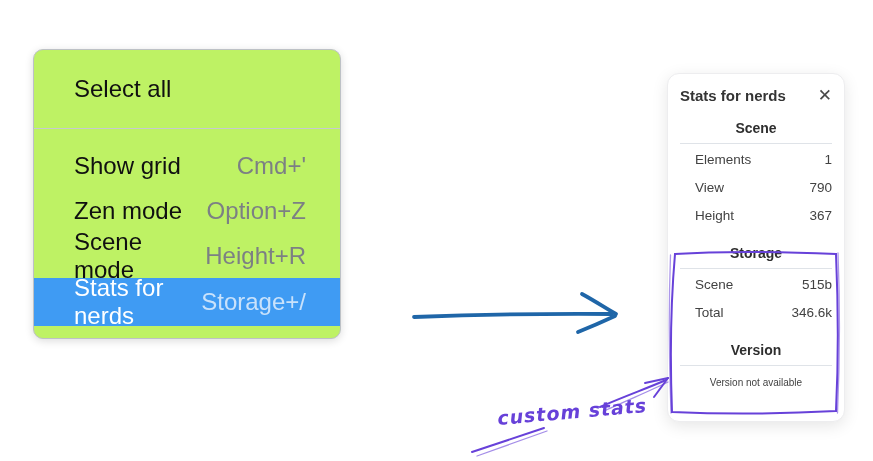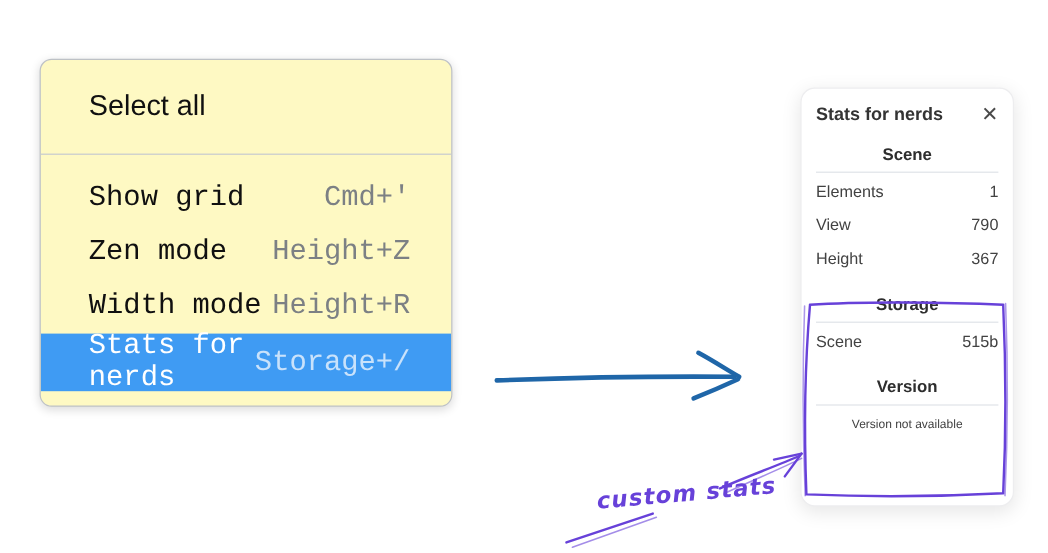--- a/index.html
+++ b/index.html
@@ -3,34 +3,34 @@
 <meta charset="utf-8">
 <style>
   html,body{margin:0;padding:0;background:#ffffff;}
   .stage{
     position:relative;width:873px;height:461px;overflow:hidden;
     font-family:"Liberation Sans", sans-serif;background:#ffffff;
   }
 
   
   .menu{
-    position:absolute;left:33px;top:49px;width:344px;
-    background:#fef9c3;border:1.5px solid #bdc1c6;border-radius:10px;
+    position:absolute;left:33px;top:49px;width:308px;
+    background:#bef264;border:1.5px solid #bdc1c6;border-radius:10px;
     overflow:hidden;box-shadow:0 2px 8px rgba(0,0,0,.14);
     box-sizing:border-box;
   }
   .menu-item{
     display:flex;justify-content:space-between;align-items:center;
     padding:0 34px 0 40px;font-size:24px;height:45px;cursor:default;
   }
   .menu-item .mi-label{color:#101010;}
   .menu-item .mi-shortcut{color:#7c8084;}
   .menu-item.item-first{height:78px;}
   .menu-divider{border-top:1.5px solid #c6cad0;height:0;}
-  .menu-group{padding:14px 0 12px 0;font-family:Liberation Mono, monospace;}
+  .menu-group{padding:14px 0 12px 0;}
   .menu-item.selected{background:#3f9bf3;height:48px;}
   .menu-item.selected .mi-label{color:#ffffff;}
   .menu-item.selected .mi-shortcut{color:#c9e2fb;}
 
   
   .panel{
     position:absolute;left:667px;top:73px;width:178px;min-height:349px;
     background:#ffffff;border:1px solid #ededef;border-radius:12px;
     box-shadow:0 4px 16px rgba(0,0,0,.10);
     box-sizing:border-box;padding:13px 10px 14px 10px;color:#3e3e3e;
@@ -39,21 +39,21 @@
   .panel-title{font-weight:bold;font-size:15px;color:#343434;}
   .panel-close{
     background:none;border:none;font-size:17px;line-height:17px;color:#4a4a4a;
     cursor:pointer;padding:0;font-family:"Liberation Sans",sans-serif;font-weight:300;
   }
   .section-header{text-align:center;font-weight:bold;font-size:14px;color:#2e2e2e;margin-top:15px;}
   .section-header.first{margin-top:16px;}
   .divider{border-top:1px solid #dfe3e8;margin:7px 2px 2px 2px;height:0;}
   .stat-row{
     display:flex;justify-content:space-between;align-items:center;
-    font-size:13.5px;color:#424242;padding:4px 2px;line-height:20px;
+    font-size:13.5px;color:#424242;padding:4px 2px;line-height:20px;margin-left:15px;
   }
   .stat-note{font-size:10px;color:#424242;text-align:center;padding:5px 0 2px 0;line-height:20px;}
 
   
   .overlay{position:absolute;left:0;top:0;width:873px;height:461px;pointer-events:none;}
   .custom-stats{
     position:absolute;left:497px;top:400px;width:160px;
     font-size:19px;font-weight:bold;font-style:italic;letter-spacing:1px;
     color:#6741d9;transform:rotate(-5deg);
     font-family:"DejaVu Sans",cursive,sans-serif;
@@ -69,24 +69,24 @@
       <span class="mi-label">Select all</span>
     </div>
     <div class="menu-divider"></div>
     <div class="menu-group">
       <div class="menu-item">
         <span class="mi-label">Show grid</span>
         <span class="mi-shortcut">Cmd+'</span>
       </div>
       <div class="menu-item">
         <span class="mi-label">Zen mode</span>
-        <span class="mi-shortcut">Height+Z</span>
+        <span class="mi-shortcut">Option+Z</span>
       </div>
       <div class="menu-item">
-        <span class="mi-label">Width mode</span>
+        <span class="mi-label">Scene mode</span>
         <span class="mi-shortcut">Height+R</span>
       </div>
       <div class="menu-item selected">
         <span class="mi-label">Stats for nerds</span>
         <span class="mi-shortcut">Storage+/</span>
       </div>
     </div>
   </div>
 
   <div class="panel">
@@ -108,20 +108,24 @@
     <div class="stat-row">
       <span>Height</span>
       <span>367</span>
     </div>
 
     <div class="section-header">Storage</div>
     <div class="divider"></div>
     <div class="stat-row">
       <span>Scene</span>
       <span>515b</span>
+    </div>
+    <div class="stat-row">
+      <span>Total</span>
+      <span>346.6k</span>
     </div>
 
     <div class="section-header">Version</div>
     <div class="divider"></div>
     <div class="stat-note">Version not available</div>
   </div>
 
   <svg class="overlay" viewBox="0 0 873 461">
 
     <g stroke="#1f66a8" stroke-width="3.8" fill="none" stroke-linecap="round">

